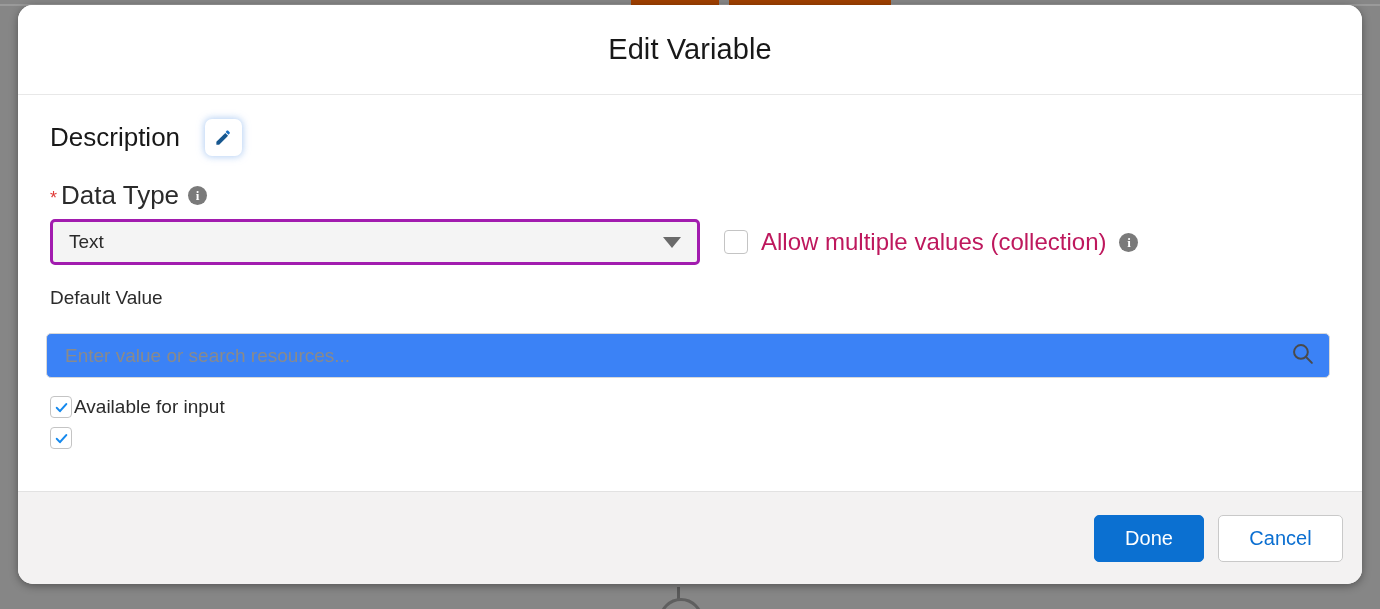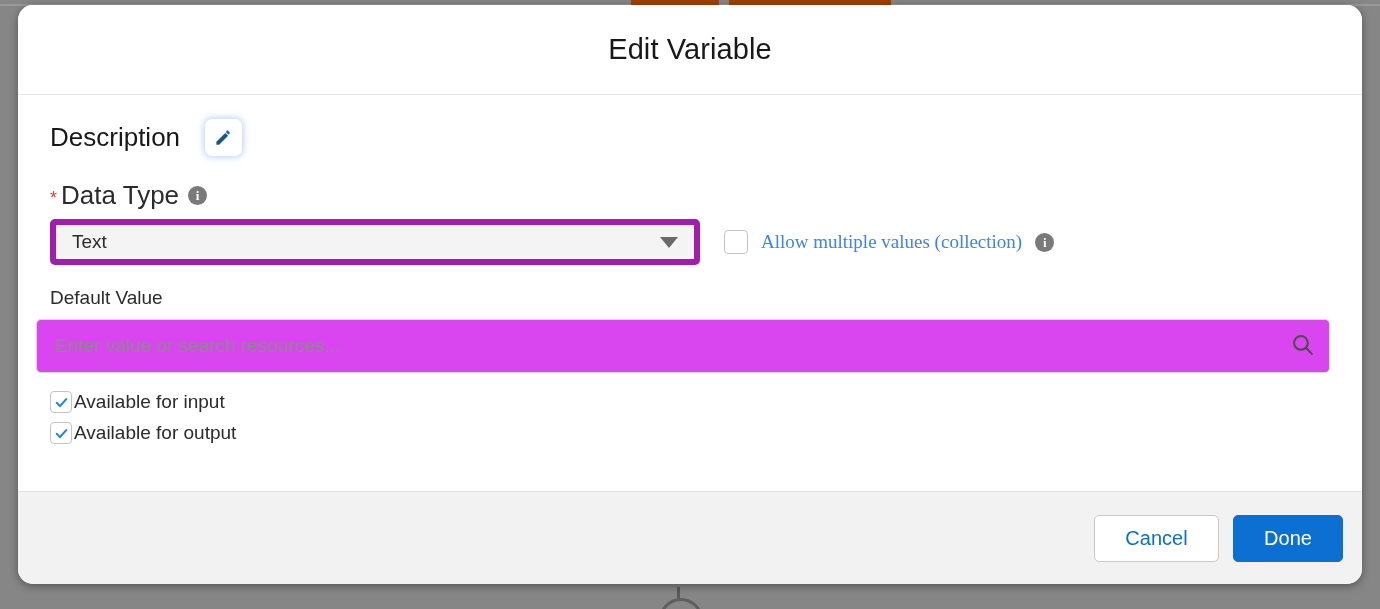--- a/index.html
+++ b/index.html
@@ -152,21 +152,21 @@
   .datatype-row {
     display: flex;
     align-items: center;
     padding-left: 18px;
     margin-bottom: 22px;
   }
   .select-box {
     width: 650px;
     height: 46px;
     background: #f4f4f4;
-    border: 6px solid #a21caf;
+    border: 3px solid #a21caf;
     border-radius: 5px;
     display: flex;
     align-items: center;
     justify-content: space-between;
     padding: 0 16px 0 16px;
     box-sizing: border-box;
     cursor: pointer;
   }
   .select-value {
     font-size: 19px;
@@ -197,39 +197,38 @@
     justify-content: center;
     cursor: pointer;
     flex: 0 0 auto;
   }
   .checkbox.small {
     width: 22px;
     height: 22px;
   }
   .checkbox svg { display: block; }
   .checkbox-text {
+    font-size: 24px;
+    color: #be185d;
+  }
+
+  
+  .default-label {
+    padding-left: 18px;
     font-size: 19px;
-    color: #3b82f6;
-    font-family: Liberation Serif, serif;
-  }
-
-  
-  .default-label {
-    padding-left: 18px;
-    font-size: 19px;
-    color: #2b2b2b;
-    margin-bottom: 10px;
+    color: #2b2b2b;
+    margin-bottom: 24px;
   }
   .search-field {
-    margin-left: 4px;
+    margin-left: 14px;
     margin-right: 18px;
-    height: 54px;
+    height: 45px;
     border: 1px solid #d8d8d8;
     border-radius: 5px;
-    background: #d946ef;
+    background: #3b82f6;
     display: flex;
     align-items: center;
     justify-content: space-between;
     padding: 0 14px 0 18px;
     box-sizing: border-box;
     margin-bottom: 18px;
   }
   .search-input {
     border: none;
     outline: none;
@@ -370,24 +369,23 @@
         </span>
         <span class="check-row-label">Available for input</span>
       </div>
 
       <div class="check-row">
         <span class="checkbox small">
           <svg width="15" height="15" viewBox="0 0 24 24" aria-hidden="true">
             <path d="M4.5 12.6l5 5.2L19.6 6.6" fill="none" stroke="#1589ee" stroke-width="3.4" stroke-linecap="round" stroke-linejoin="round"></path>
           </svg>
         </span>
-        <span class="check-row-label">Available for output</span>
       </div>
 
     </div>
 
     <div class="modal-footer">
+      <div class="btn btn-done">Done</div>
       <div class="btn btn-cancel">Cancel</div>
-      <div class="btn btn-done">Done</div>
     </div>
 
   </div>
 </div>
 
 </body></html>

